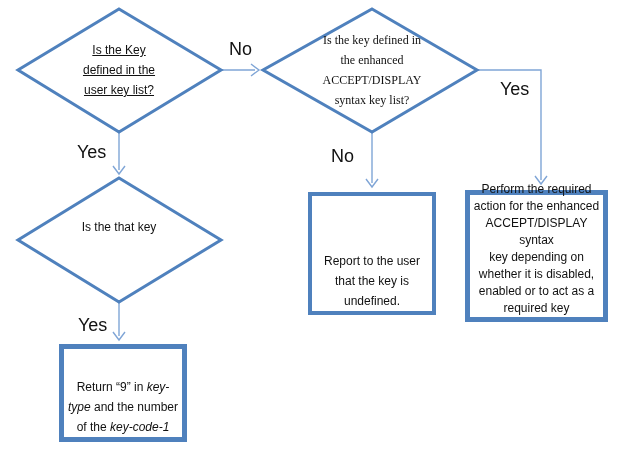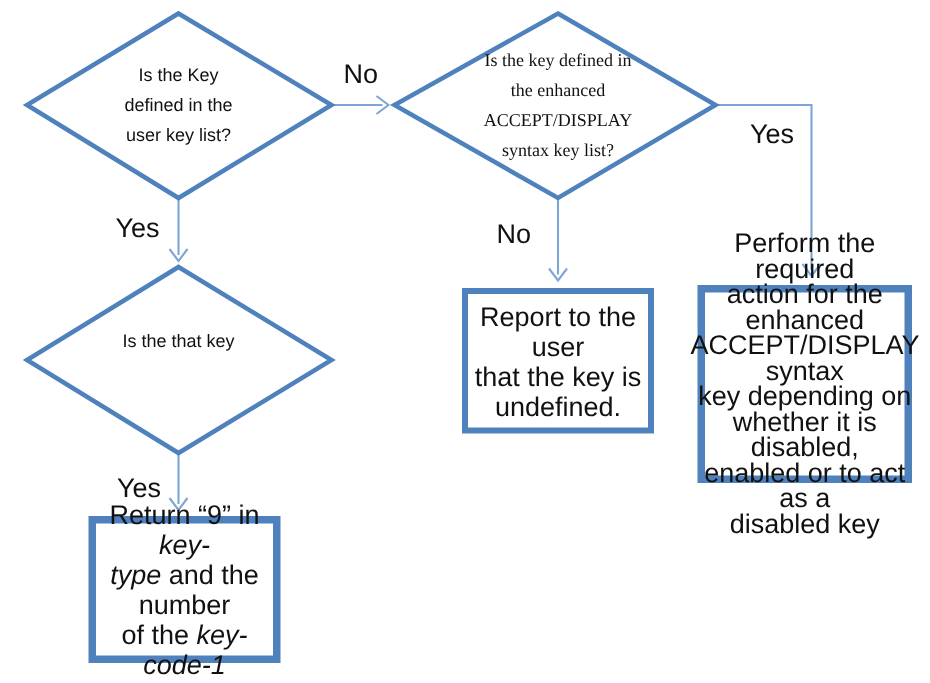--- a/index.html
+++ b/index.html
@@ -11,22 +11,22 @@
   .txt{
     position:absolute;text-align:center;font-size:12px;line-height:20px;
     color:#111111;
   }
   .label{
     position:absolute;font-size:18px;line-height:16px;color:#111111;
   }
   .rect{
     position:absolute;background:#ffffff;box-sizing:border-box;
     border:4px solid var(--accent,#4f81bd);
-    display:flex;align-items:center;justify-content:center;
-    text-align:center;font-size:18px;line-height:20px;color:#111111;
+    display:flex;align-items:flex-end;justify-content:center;
+    text-align:center;font-size:12px;line-height:20px;color:#111111;
   }
   .rect-right{border-width:5px;line-height:17px;}
   .rect-bottom{border-width:5px;}
   .it{font-style:italic;}
 </style>
 </head>
 <body>
 
 <div class="stage">
 
@@ -51,54 +51,54 @@
     <g>
       <path d="M119 302 V336" fill="none" stroke-width="1.4" stroke="#7fa5d6"></path>
       <path d="M113 332 L119 340 L125 332" fill="none" stroke-width="1.4" stroke="#7fa5d6"></path>
     </g>
 
     <polygon points="119,9 221,70 119,132 18,70" fill="#ffffff" stroke-width="3" stroke-linejoin="miter" stroke="#4f81bd"></polygon>
     <polygon points="372,9 477,70 372,132 263,70" fill="#ffffff" stroke-width="3" stroke-linejoin="miter" stroke="#4f81bd"></polygon>
     <polygon points="119,178 221,240 119,302 18,240" fill="#ffffff" stroke-width="3" stroke-linejoin="miter" stroke="#4f81bd"></polygon>
   </svg>
 
-  <div class="txt" style="left:29px;top:40px;width:180px;">
+  <div class="txt" style="left:29px;top:40px;width:180px;text-decoration:underline;">
     <div>Is the Key</div>
     <div>defined in the</div>
     <div>user key list?</div>
   </div>
 
   <div class="txt" style="left:277px;top:30px;width:190px;font-family:Liberation Serif, serif;">
     <div>Is the key defined in</div>
     <div>the enhanced</div>
     <div>ACCEPT/DISPLAY</div>
     <div>syntax key list?</div>
   </div>
 
   <div class="txt" style="left:29px;top:217px;width:180px;">
     <div>Is the that key</div>
   </div>
 
-  <div class="rect" style="left:308px;top:192px;width:128px;height:97px;">
+  <div class="rect" style="left:308px;top:192px;width:128px;height:123px;">
     <div>
       <div>Report to the user</div>
       <div>that the key is</div>
       <div>undefined.</div>
     </div>
   </div>
 
   <div class="rect rect-right" style="left:465px;top:190px;width:143px;height:132px;">
     <div>
       <div>Perform the required</div>
       <div>action for the enhanced</div>
       <div>ACCEPT/DISPLAY syntax</div>
       <div>key depending on</div>
       <div>whether it is disabled,</div>
       <div>enabled or to act as a</div>
-      <div>disabled key</div>
+      <div>required key</div>
     </div>
   </div>
 
   <div class="rect rect-bottom" style="left:59px;top:344px;width:128px;height:98px;">
     <div>
       <div><span>Return “9” in </span><span class="it">key-</span></div>
       <div><span class="it">type</span><span> and the number</span></div>
       <div><span>of the </span><span class="it">key-code-1</span></div>
     </div>
   </div>

